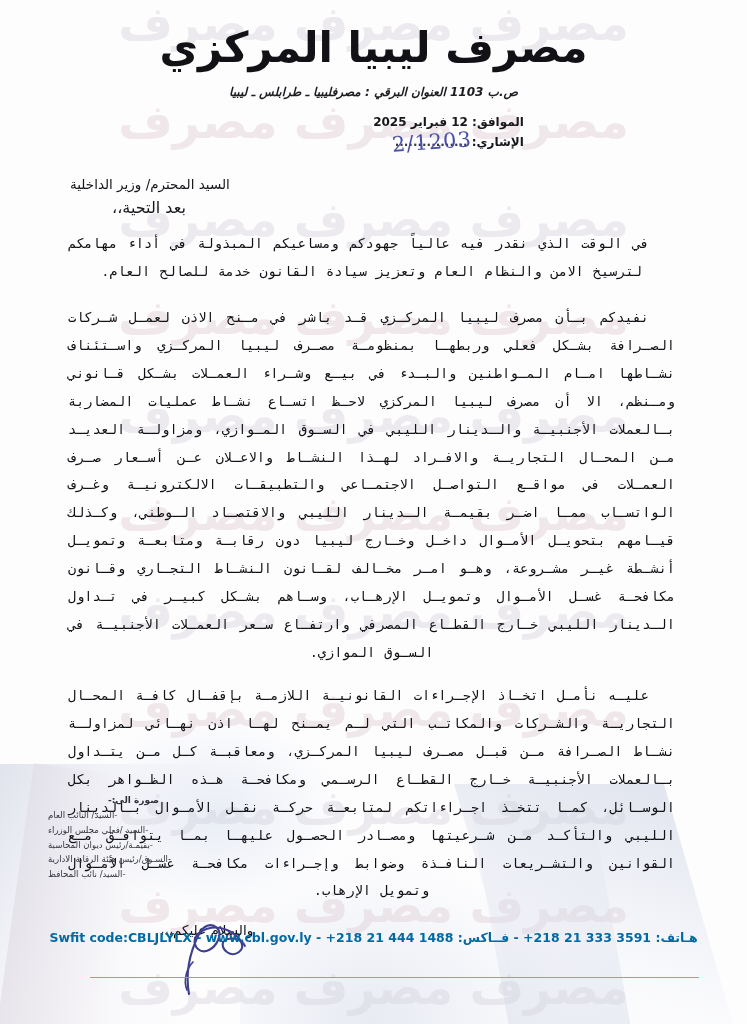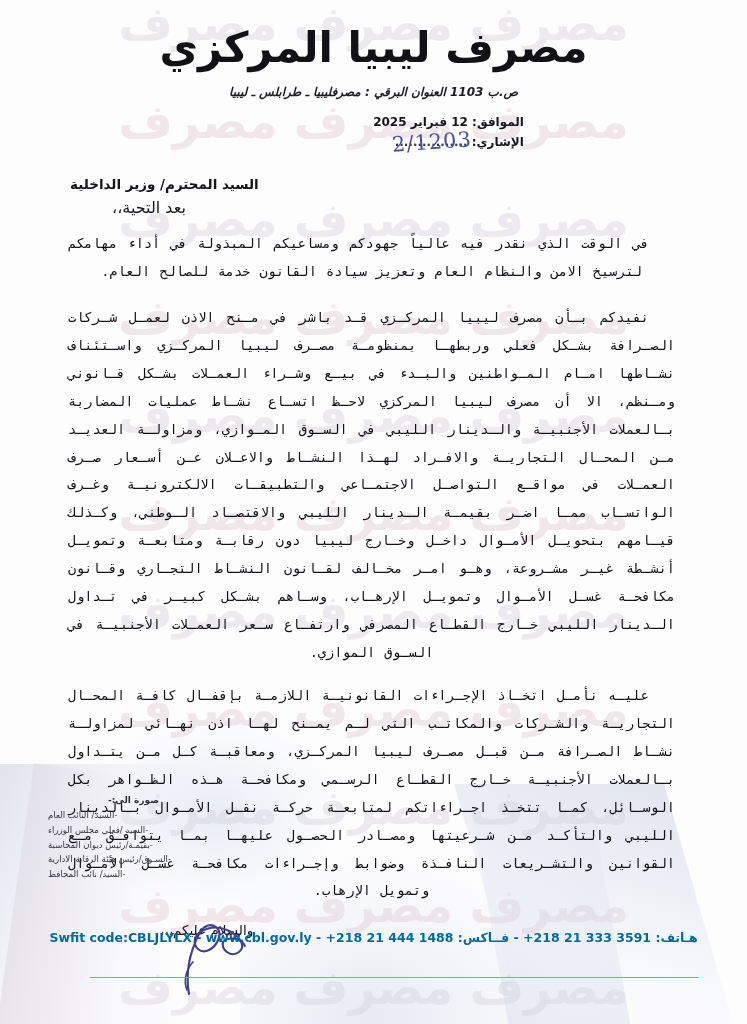--- a/index.html
+++ b/index.html
@@ -152,21 +152,21 @@
   
   .addressee {
     margin-top: 24px;
     padding-right: 0;
     padding-left: 70px;
     text-align: left;
     direction: rtl;
   }
   .addressee .line1 {
     font-size: 13.5px;
-    font-weight: 700;
+    font-weight: 400;
     color: #15151a;
     letter-spacing: 0;
   }
   .addressee .line2 {
     font-size: 16px;
     margin-top: 6px;
     padding-left: 42px;
   }
 
   

